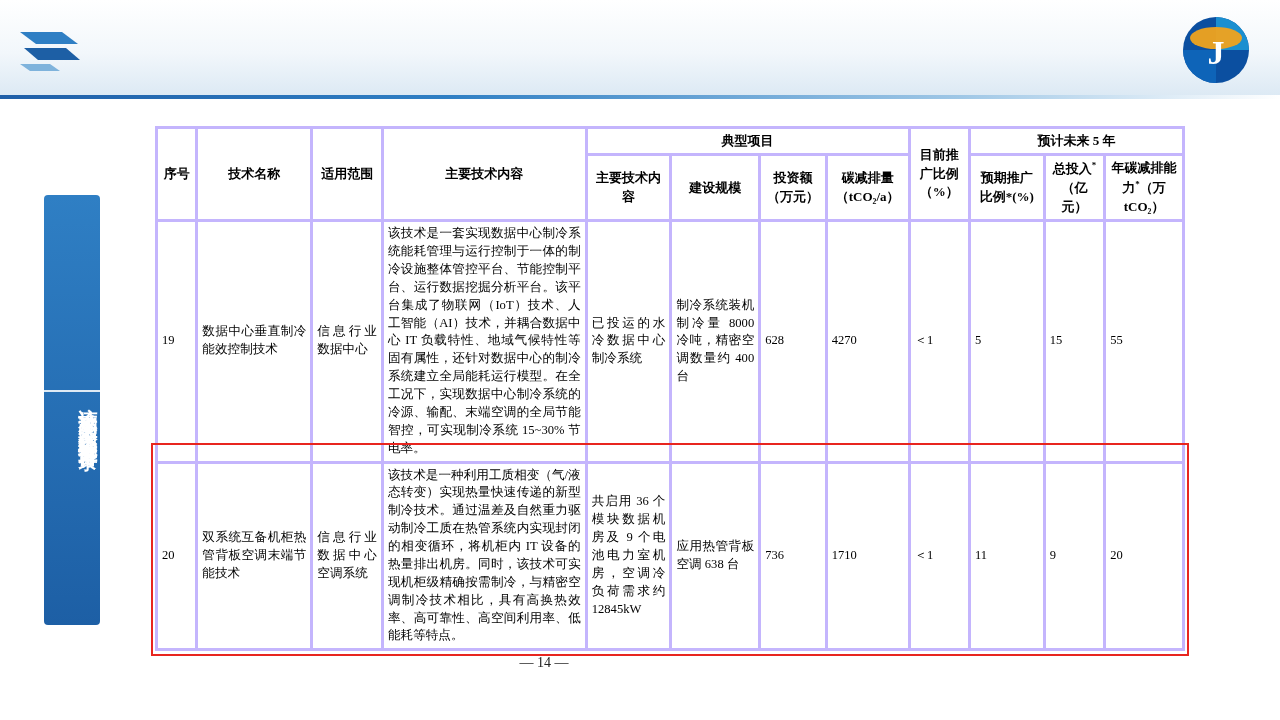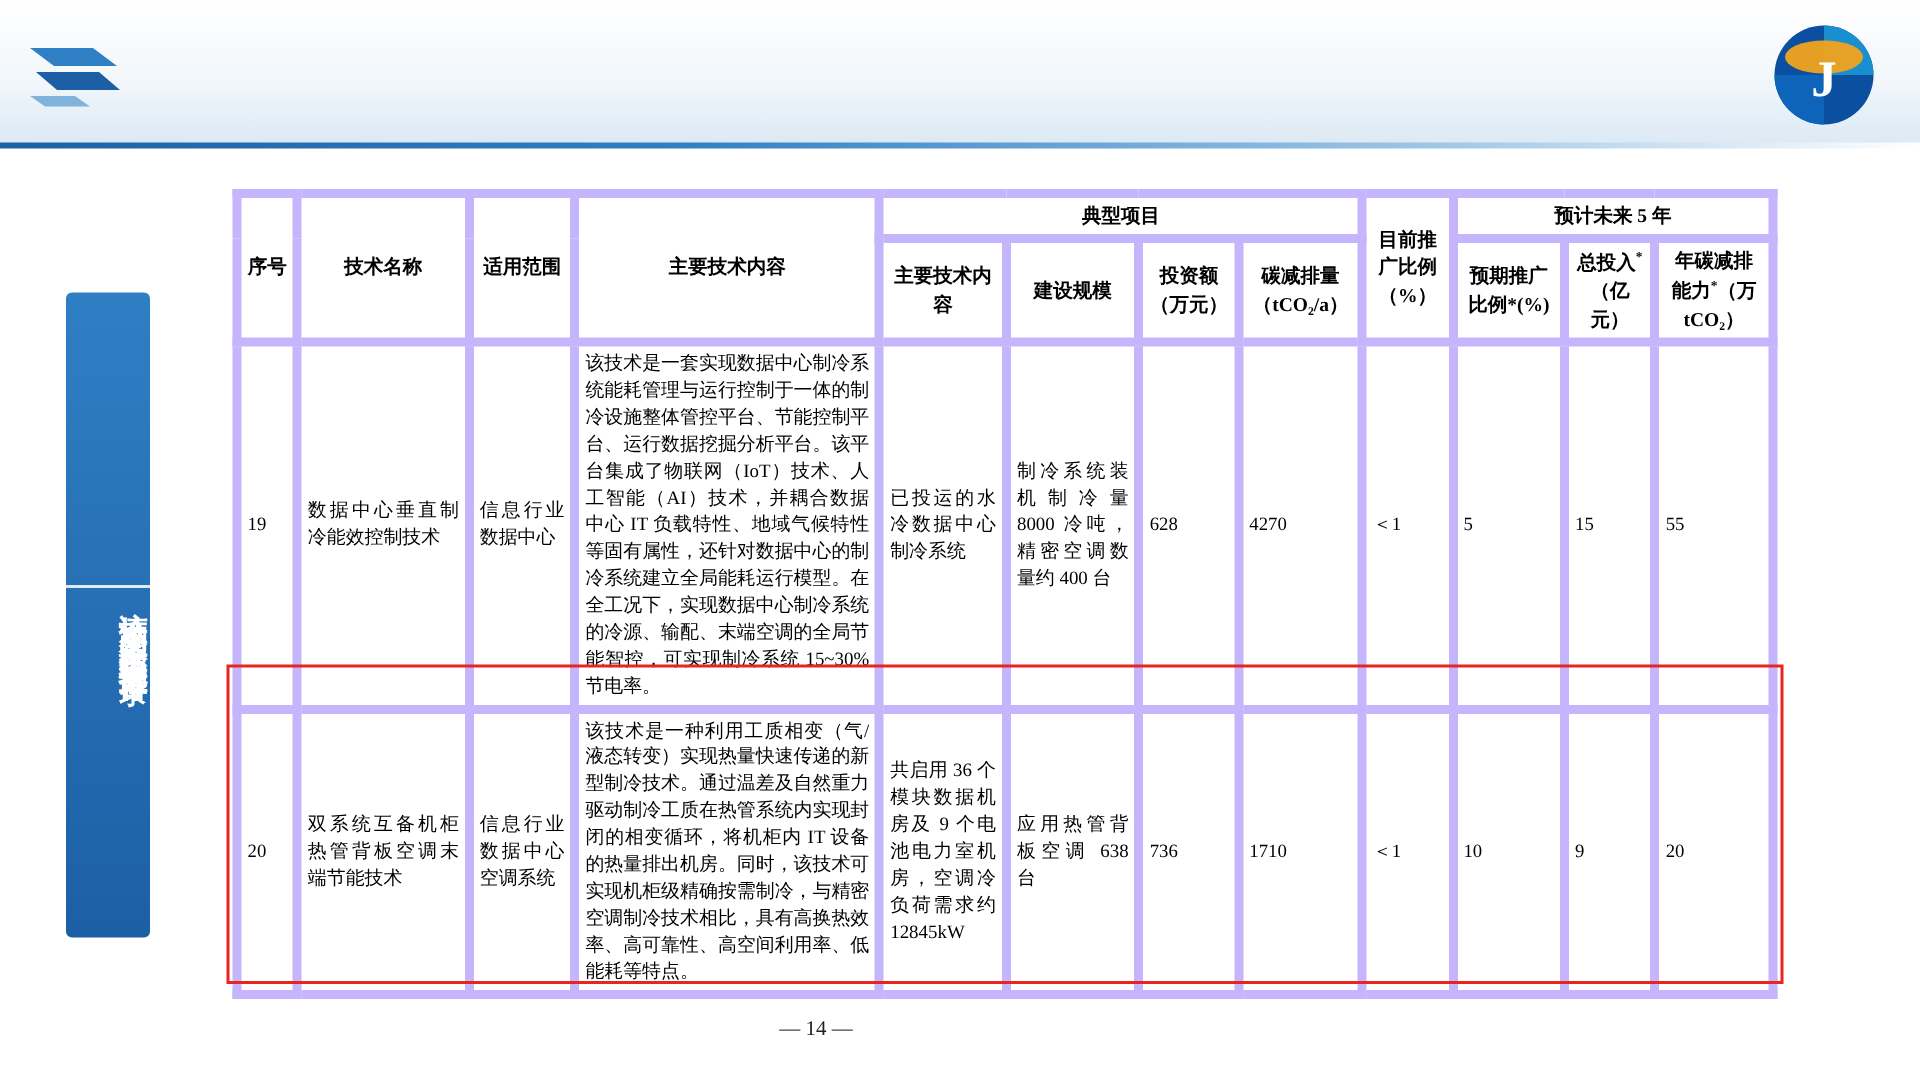--- a/index.html
+++ b/index.html
@@ -100,21 +100,21 @@
     width: 1030px;
   }
   table.doc {
     border-collapse: collapse;
     width: 1030px;
     table-layout: fixed;
     font-size: 12.5px;
     color: #000;
   }
   table.doc th, table.doc td {
-    border: 6px solid #c4b5fd;
+    border: 3px solid #c4b5fd;
     padding: 3px 4px;
     vertical-align: middle;
     line-height: 1.42;
   }
   table.doc th {
     text-align: center;
     font-weight: bold;
     font-size: 13px;
   }
   .cell-center { text-align: left; }
@@ -146,21 +146,21 @@
     height: 213px;
     border: 2.5px solid #e8251f;
     pointer-events: none;
     box-sizing: border-box;
   }
 
   
   .footer {
     position: absolute;
     left: 0;
-    top: 679px;
+    top: 655px;
     width: 1088px;
     text-align: center;
     font-size: 14px;
     color: #222;
   }
 </style>
 </head>
 <body>
 
 <div class="header">
@@ -247,21 +247,21 @@
       <tr>
         <td class="cell-center">20</td>
         <td class="cell-just-mid">双系统互备机柜热管背板空调末端节能技术</td>
         <td class="cell-just-mid">信息行业数据中心空调系统</td>
         <td class="cell-just">该技术是一种利用工质相变（气/液态转变）实现热量快速传递的新型制冷技术。通过温差及自然重力驱动制冷工质在热管系统内实现封闭的相变循环，将机柜内 IT 设备的热量排出机房。同时，该技术可实现机柜级精确按需制冷，与精密空调制冷技术相比，具有高换热效率、高可靠性、高空间利用率、低能耗等特点。</td>
         <td class="cell-just-mid">共启用 36 个模块数据机房及 9 个电池电力室机房，空调冷负荷需求约 12845kW</td>
         <td class="cell-just-mid">应用热管背板空调 638 台</td>
         <td class="cell-center">736</td>
         <td class="cell-center">1710</td>
         <td class="cell-center">＜1</td>
-        <td class="cell-center">10</td>
+        <td class="cell-center">11</td>
         <td class="cell-center">9</td>
         <td class="cell-center">20</td>
       </tr>
     </tbody>
   </table>
 </div>
 
 <div class="highlight-box"></div>
 
 <div class="footer">— 14 —</div>

